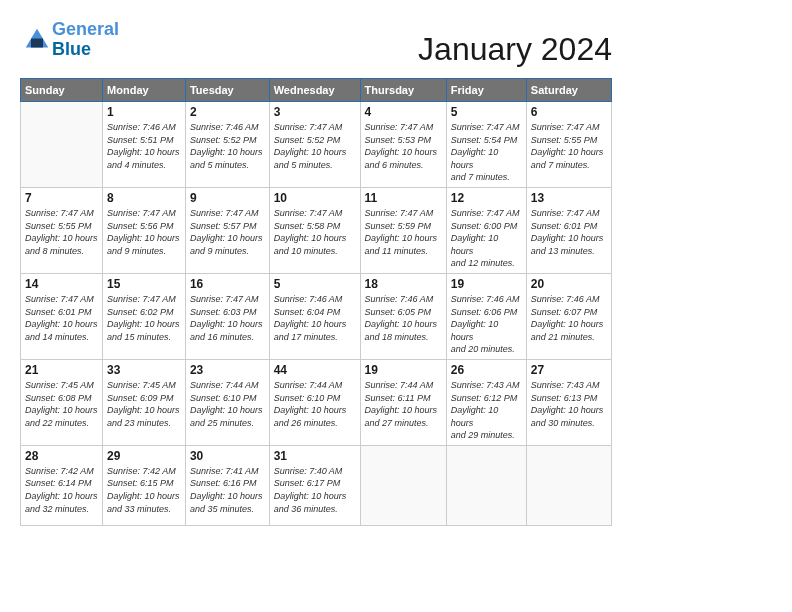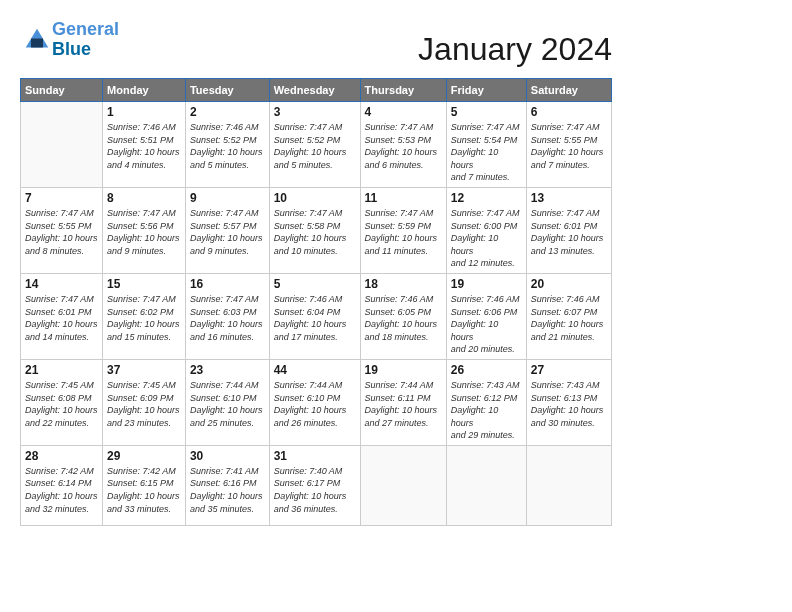--- a/index.html
+++ b/index.html
@@ -210,21 +210,21 @@
             <div class="day-number">20</div>
             <div class="day-info">Sunrise: 7:46 AM<br>Sunset: 6:07 PM<br>Daylight: 10 hours<br>and 21 minutes.</div>
           </td>
         </tr>
         <tr>
           <td>
             <div class="day-number">21</div>
             <div class="day-info">Sunrise: 7:45 AM<br>Sunset: 6:08 PM<br>Daylight: 10 hours<br>and 22 minutes.</div>
           </td>
           <td>
-            <div class="day-number">37</div>
+            <div class="day-number">33</div>
             <div class="day-info">Sunrise: 7:45 AM<br>Sunset: 6:09 PM<br>Daylight: 10 hours<br>and 23 minutes.</div>
           </td>
           <td>
             <div class="day-number">23</div>
             <div class="day-info">Sunrise: 7:44 AM<br>Sunset: 6:10 PM<br>Daylight: 10 hours<br>and 25 minutes.</div>
           </td>
           <td>
             <div class="day-number">44</div>
             <div class="day-info">Sunrise: 7:44 AM<br>Sunset: 6:10 PM<br>Daylight: 10 hours<br>and 26 minutes.</div>
           </td>

